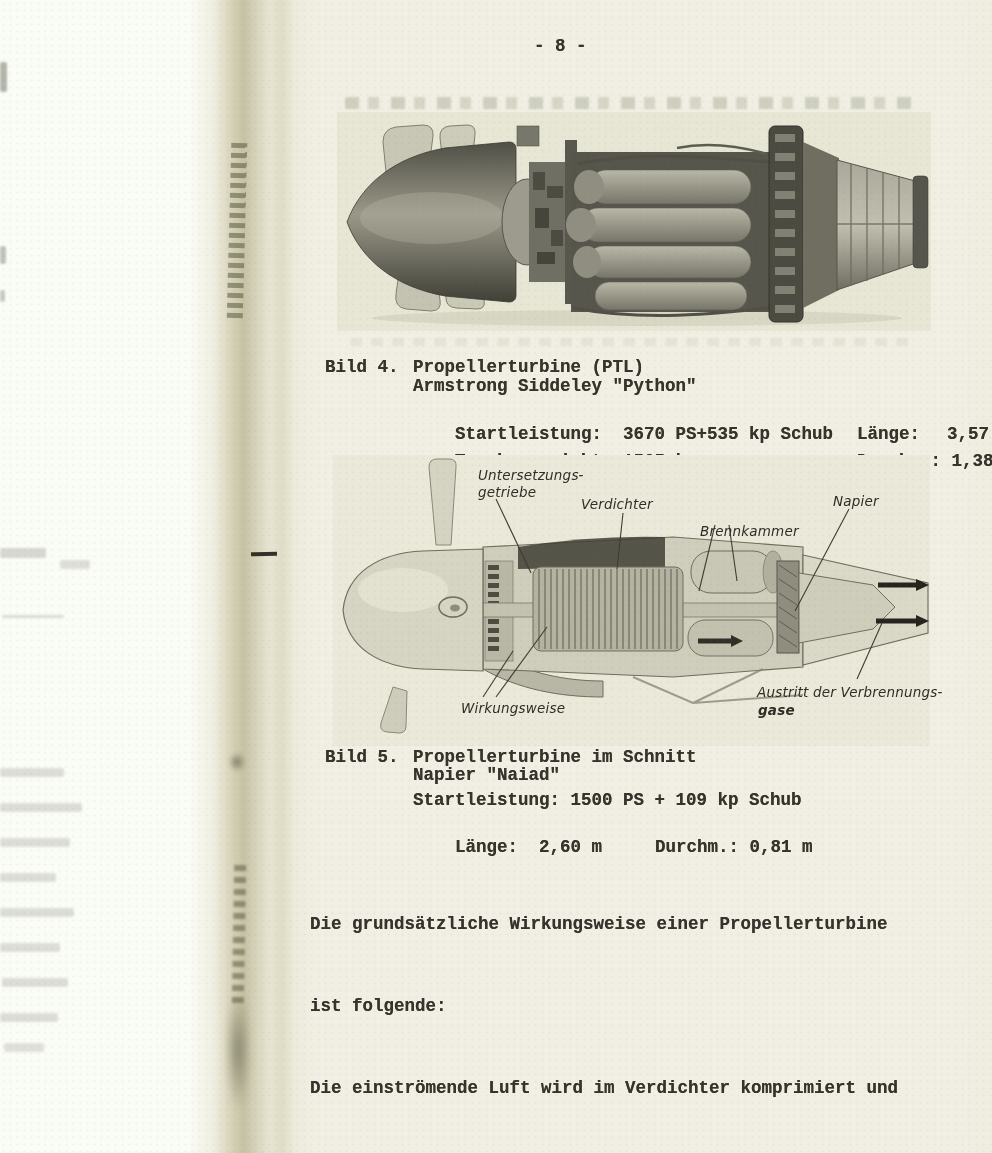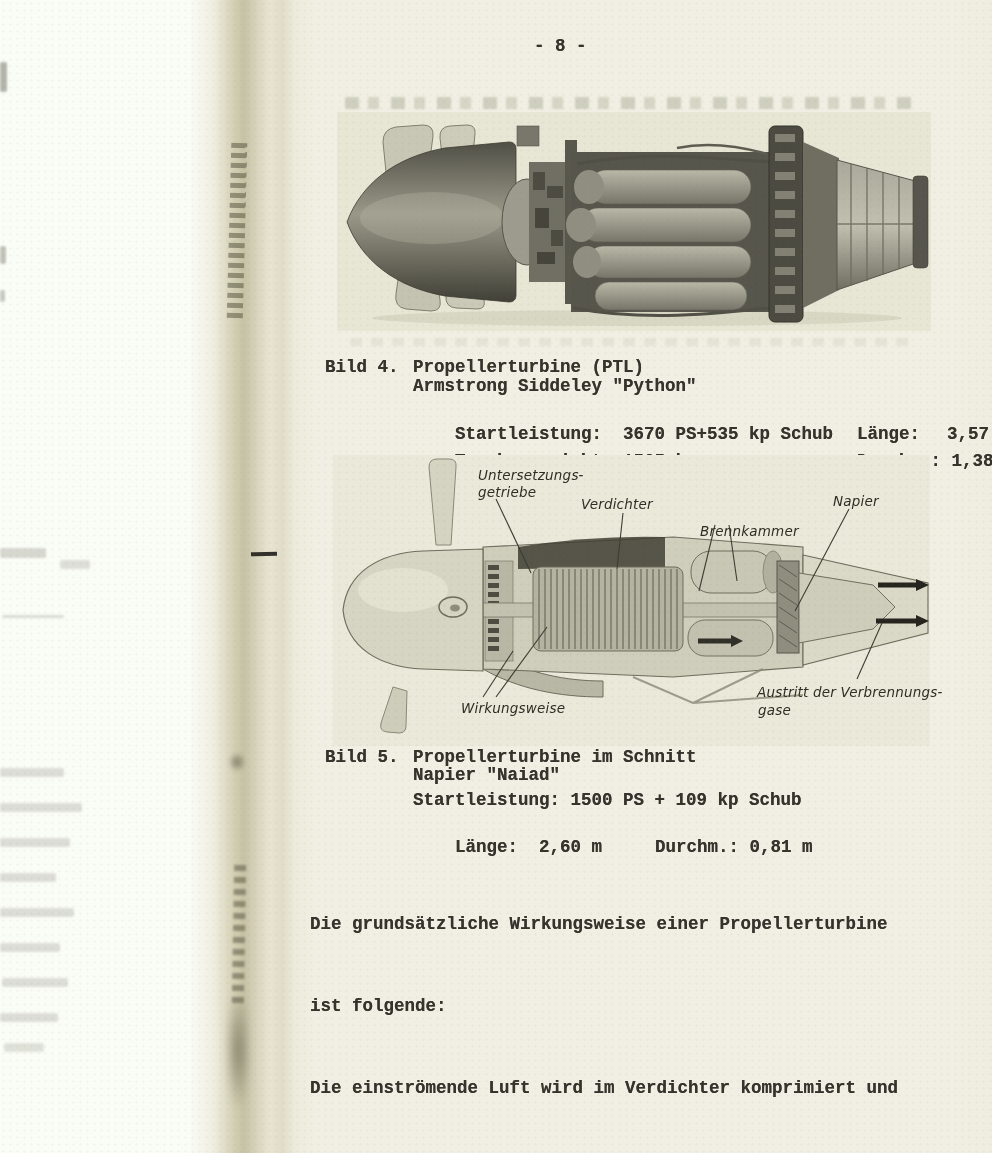--- a/index.html
+++ b/index.html
@@ -289,21 +289,21 @@
       </g>
       <rect x="0" y="0" width="597" height="291" filter="url(#grain)" opacity="0.06"></rect>
     </svg>
     <div class="dlabel" style="left:145px;top:12px;">Untersetzungs-</div>
     <div class="dlabel" style="left:145px;top:29px;">getriebe</div>
     <div class="dlabel" style="left:248px;top:41px;">Verdichter</div>
     <div class="dlabel" style="left:367px;top:68px;">Brennkammer</div>
     <div class="dlabel" style="left:500px;top:38px;">Napier</div>
     <div class="dlabel" style="left:128px;top:245px;">Wirkungsweise</div>
     <div class="dlabel" style="left:424px;top:229px;">Austritt der Verbrennungs-</div>
-    <div class="dlabel" style="left:425px;top:247px;">gase</div>
+    <div class="dlabel" style="left:425px;top:247px;font-weight:bold;">gase</div>
   </div>
 
   <div class="tw" style="left:325px;top:747px;">Bild 5.</div>
   <div class="tw" style="left:413px;top:747px;">Propellerturbine im Schnitt</div>
   <div class="tw" style="left:413px;top:765px;">Napier "Naiad"</div>
   <div class="tw" style="left:413px;top:790px;">Startleistung: 1500 PS + 109 kp Schub</div>
   <div class="tw" style="left:413px;top:817px;">
     <span>Länge:</span><span class="v1">2,60 m</span>
   </div>
   <div class="tw" style="left:613px;top:817px;">

